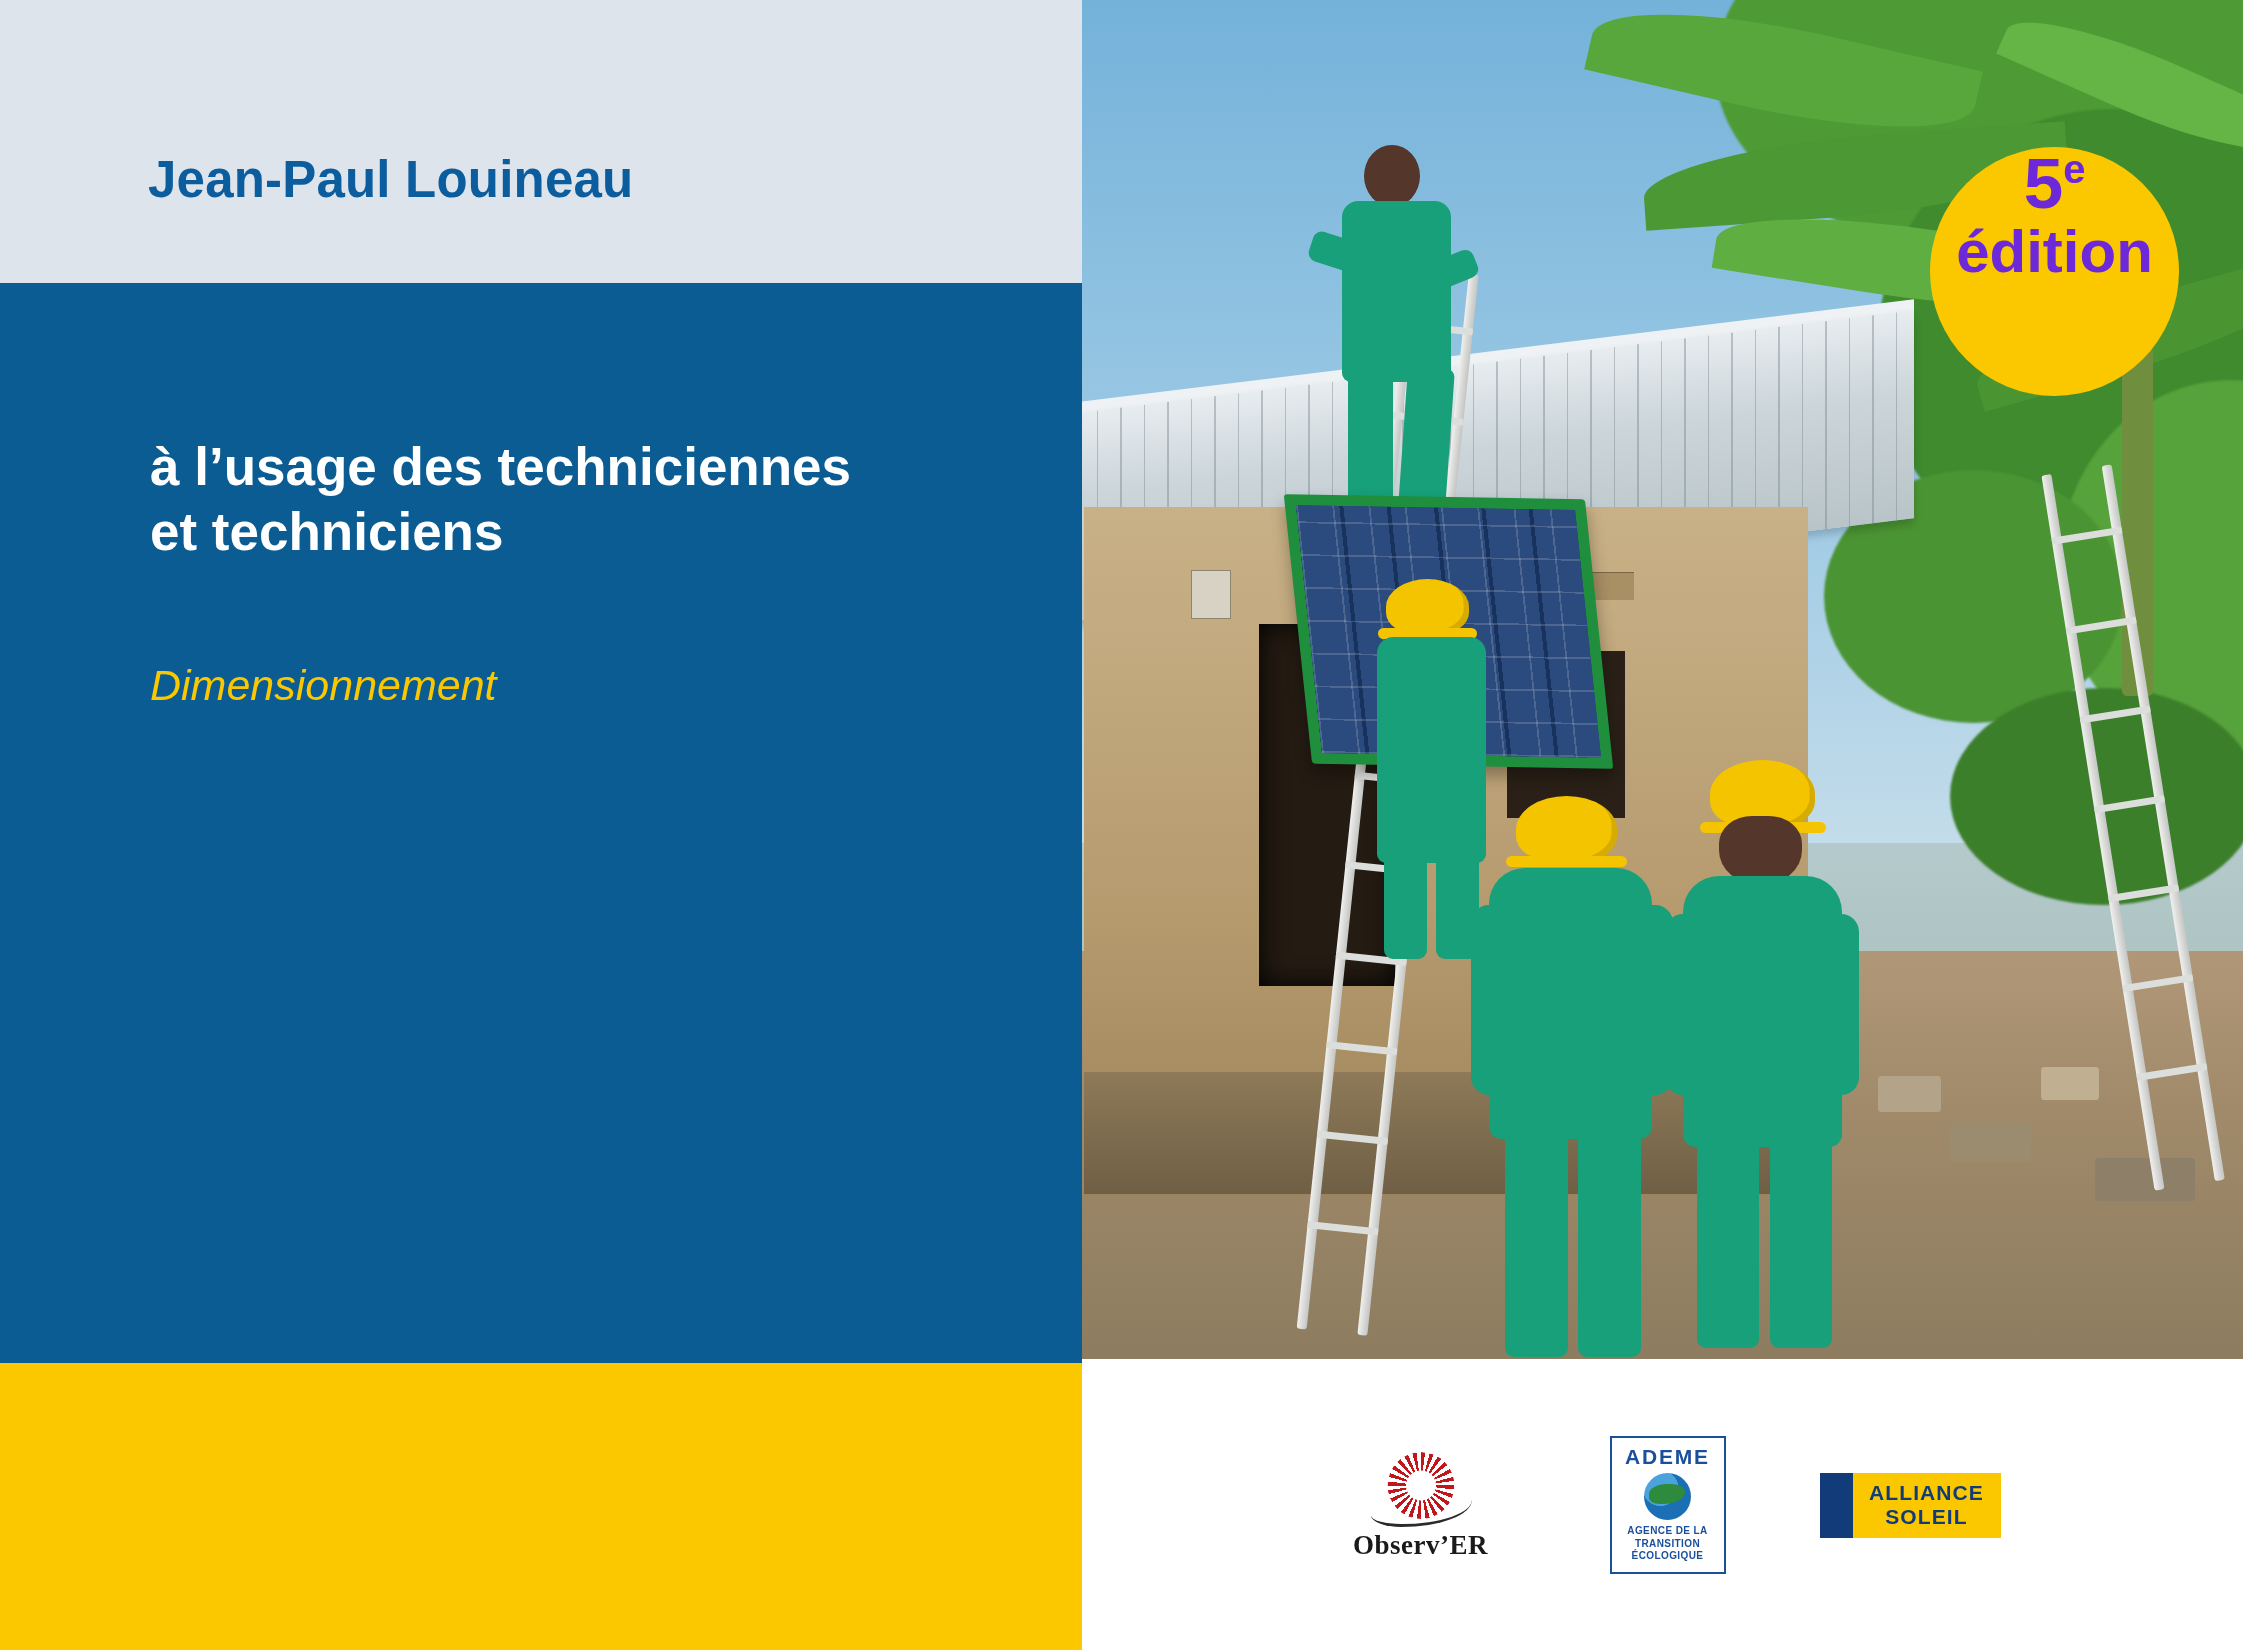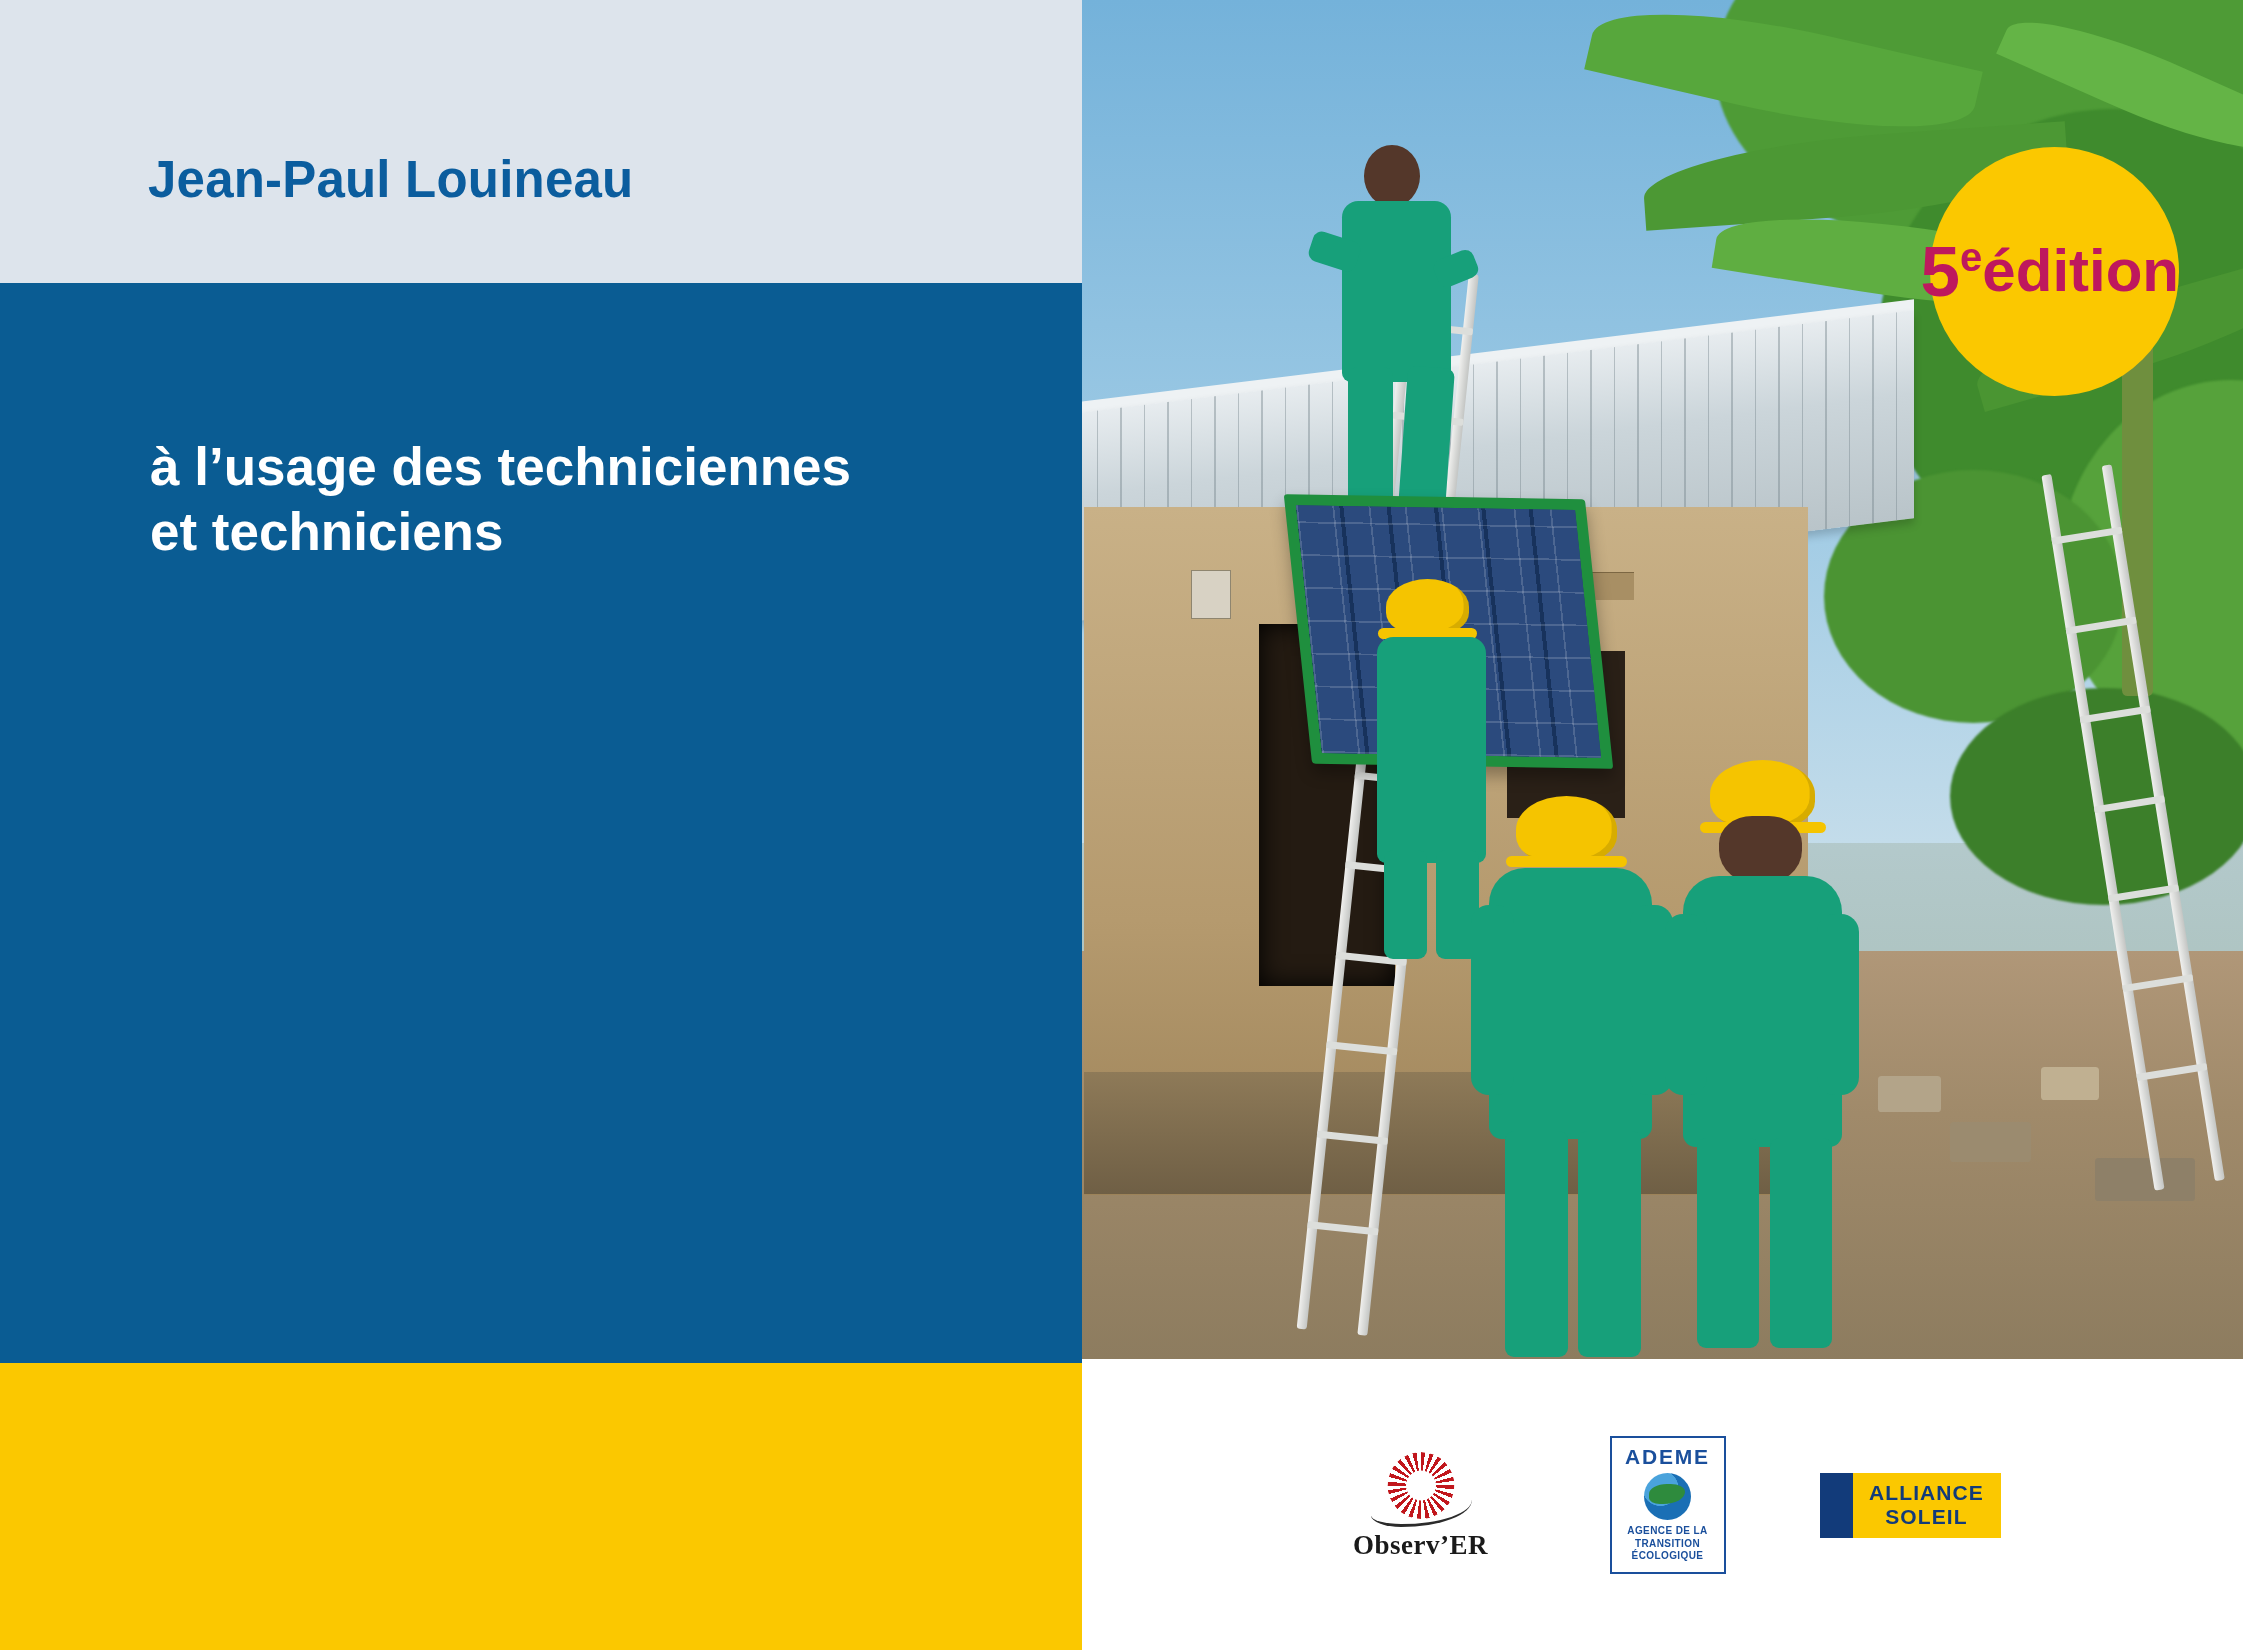--- a/index.html
+++ b/index.html
@@ -328,24 +328,24 @@
   
   .edition-badge {
     position: absolute;
     right: 65px;
     top: 147px;
     width: 249px;
     height: 249px;
     background: #fbc800;
     border-radius: 50%;
     display: flex;
-    flex-direction: row;
+    flex-direction: column;
     align-items: center;
-    justify-content: flex-end;
-    color: #be185d;
+    justify-content: flex-start;
+    color: #6d28d9;
     font-weight: bold;
     line-height: 1.04;
     text-align: center;
   }
   .edition-num {
     font-size: 71px;
   }
   .edition-num sup {
     font-size: 40px;
     vertical-align: super;
@@ -537,20 +537,21 @@
     <div class="blue-band">
       <div class="title-block">
 
 
         <p class="subtitle">
           <span class="sline">à l’usage des techniciennes</span>
           <span class="sline">et techniciens</span>
         </p>
 
         <div class="keywords">
+          <span class="keyword">Dimensionnement</span>
         </div>
 
       </div>
     </div>
 
     <div class="yellow-band"></div>
   </div>
 
   <div class="right-col">
 

